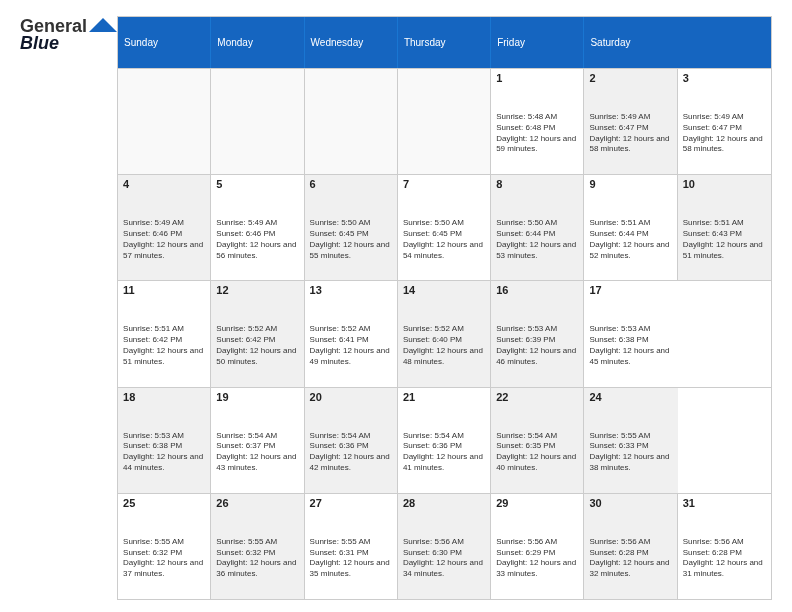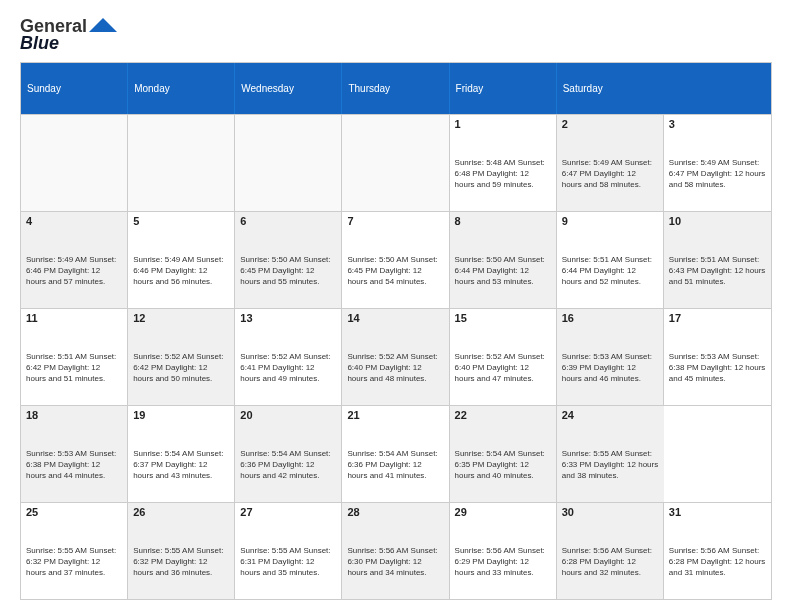--- a/index.html
+++ b/index.html
@@ -8,21 +8,21 @@
       background: #fff;
       width: 792px;
       height: 612px;
       overflow: hidden;
     }
     .page {
       width: 792px;
       height: 612px;
       padding: 16px 20px 12px 20px;
       display: flex;
-      flex-direction: column;
+      flex-direction: row;
     }
     .header {
       display: flex;
       justify-content: space-between;
       align-items: flex-start;
       margin-bottom: 8px;
     }
     .logo {
       display: flex;
       flex-direction: column;
@@ -234,27 +234,20 @@
 Daylight: 12 hours
 and 49 minutes.</div>
           </div>
           <div class="cal-cell shaded">
             <span class="day-num">14</span>
             <div class="day-info">Sunrise: 5:52 AM
 Sunset: 6:40 PM
 Daylight: 12 hours
 and 48 minutes.</div>
           </div>
-          <div class="cal-cell">
-            <span class="day-num">15</span>
-            <div class="day-info">Sunrise: 5:52 AM
-Sunset: 6:40 PM
-Daylight: 12 hours
-and 47 minutes.</div>
-          </div>
           <div class="cal-cell shaded">
             <span class="day-num">16</span>
             <div class="day-info">Sunrise: 5:53 AM
 Sunset: 6:39 PM
 Daylight: 12 hours
 and 46 minutes.</div>
           </div>
           <div class="cal-cell">
             <span class="day-num">17</span>
             <div class="day-info">Sunrise: 5:53 AM

